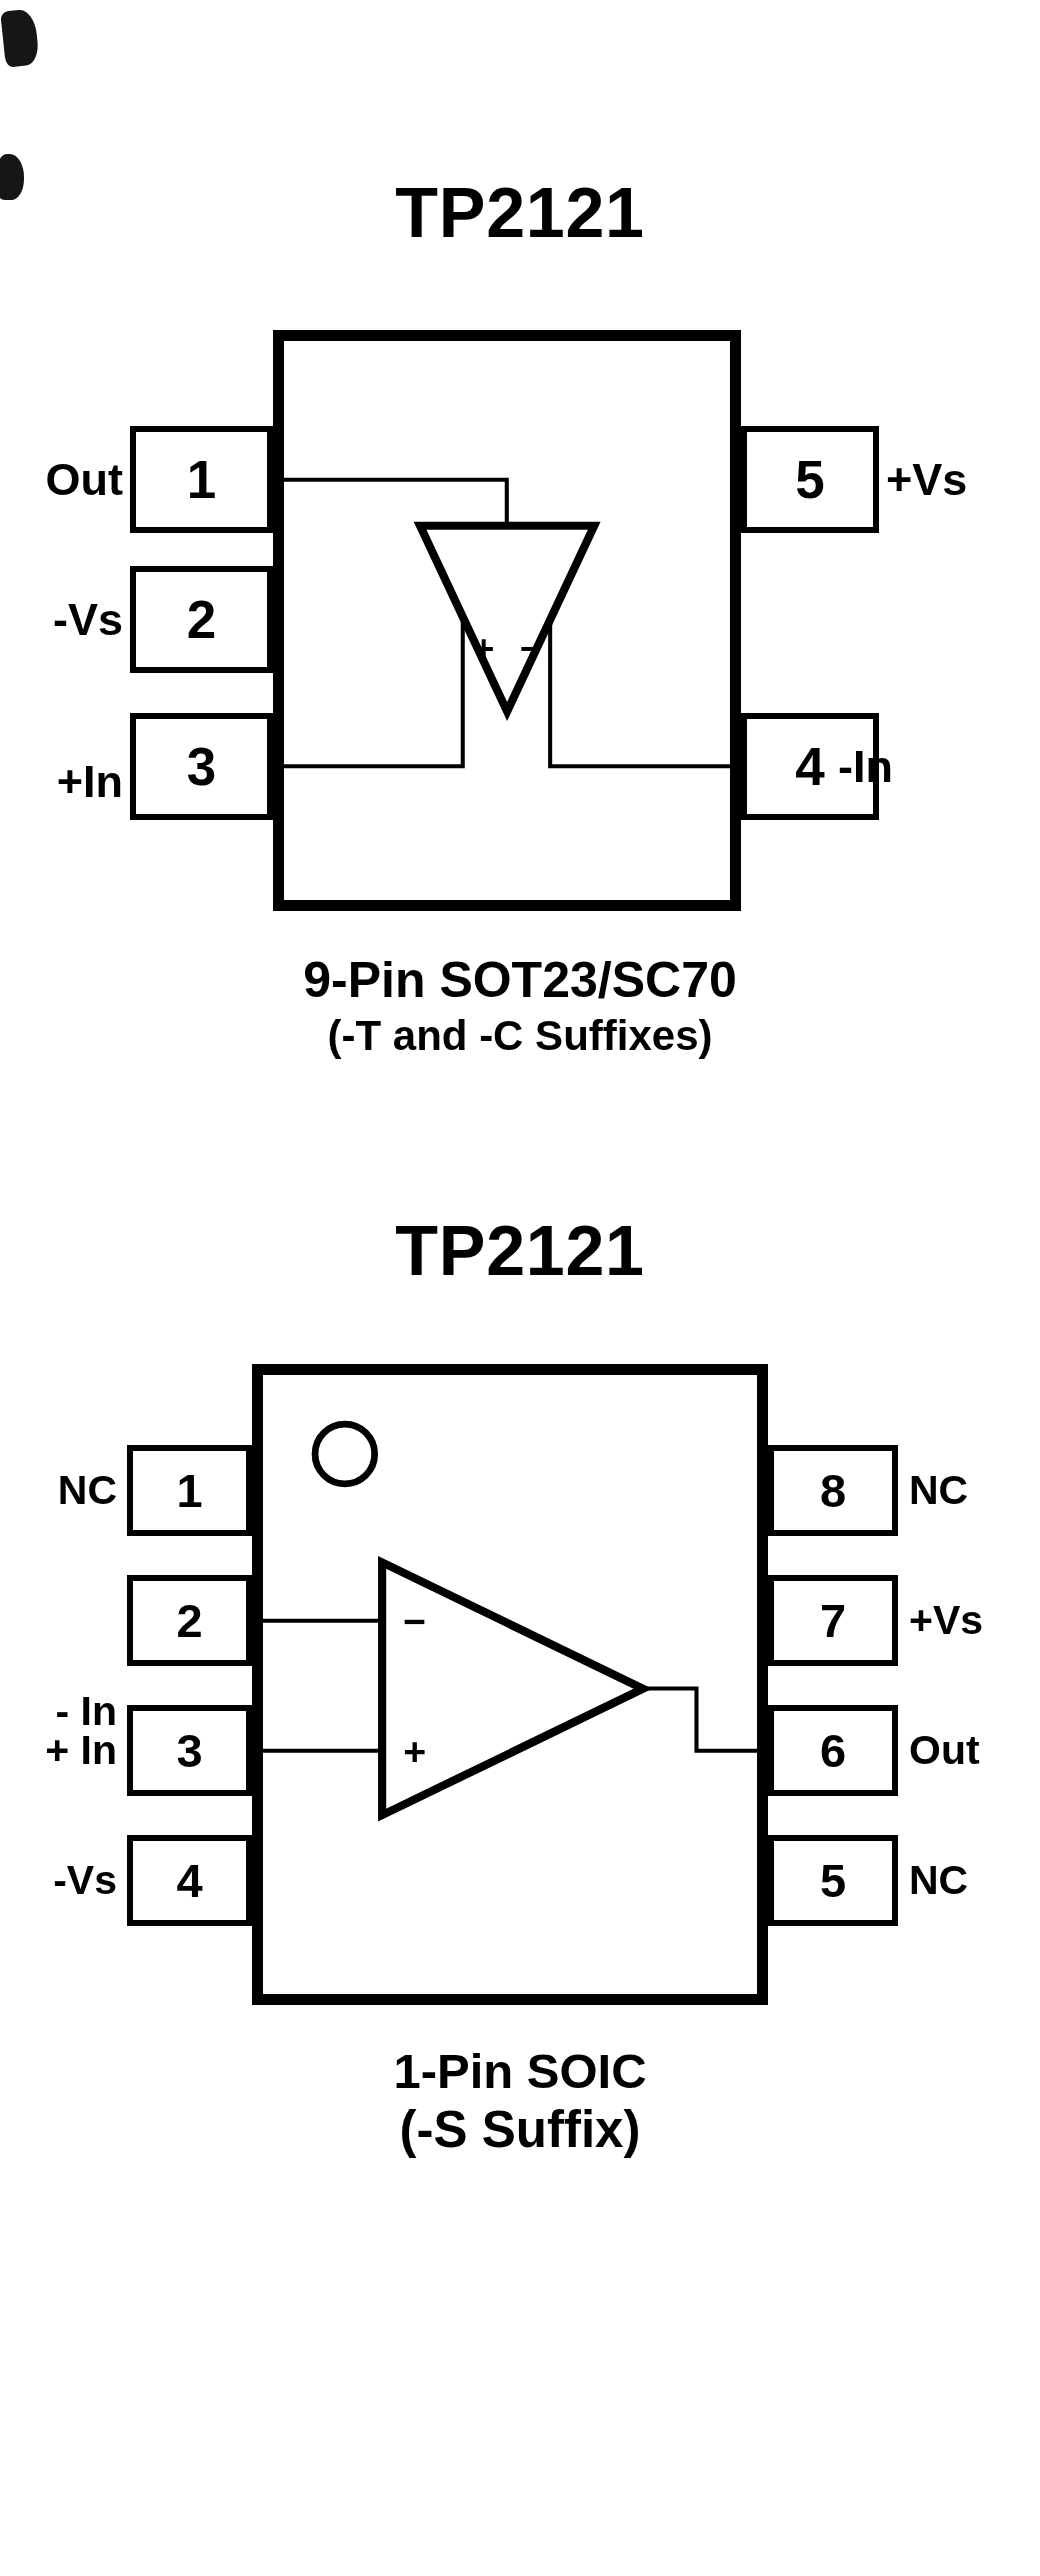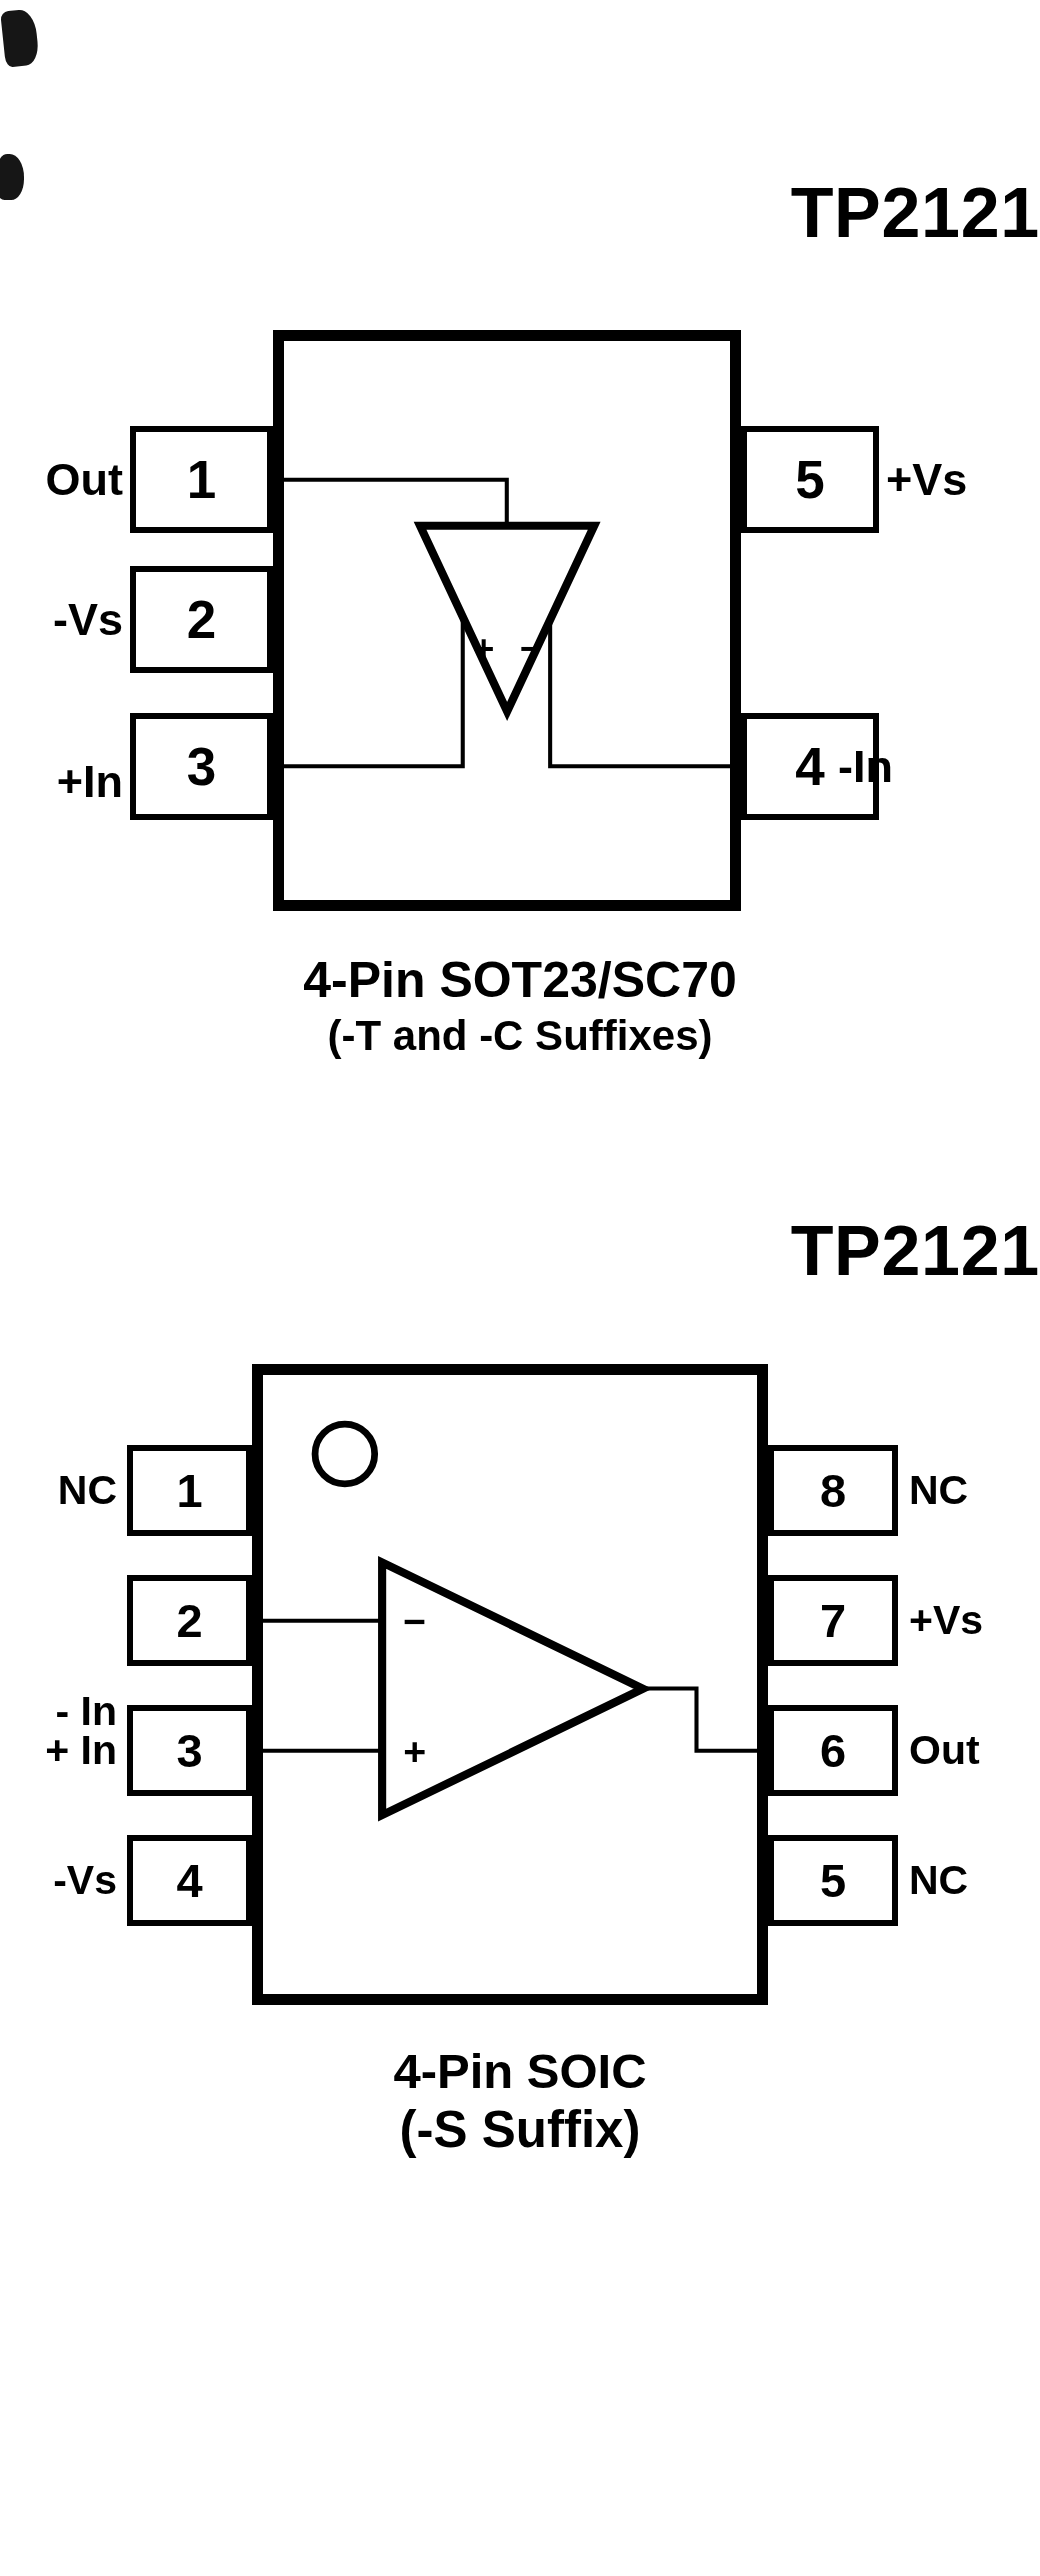--- a/index.html
+++ b/index.html
@@ -1,21 +1,21 @@
 <!DOCTYPE html>
 <html style="font-size:11px"><head>
 <meta charset="utf-8">
 <style>
   html,body{margin:0;padding:0;background:#ffffff;}
   .canvas{
     position:relative;width:1040px;height:2576px;background:#ffffff;
     overflow:hidden;font-family:"Liberation Sans",sans-serif;color:#000;
   }
   .chip-title{
-    position:absolute;left:0;width:100%;text-align:right;
+    position:absolute;left:0;width:100%;text-align:center;
     font-size:70px;font-weight:bold;letter-spacing:0.7px;line-height:1.1;
   }
   .ic-body{
     position:absolute;border:11px solid #000;background:#fff;box-sizing:border-box;
   }
   .pin{
     position:absolute;border:6.1px solid #000;background:#fff;box-sizing:border-box;
     display:flex;align-items:center;justify-content:center;font-weight:bold;
   }
   .pin.sot{font-size:53px;}
@@ -62,21 +62,21 @@
       <span>4</span>
     </div>
 
     <div class="lbl left-side" style="top:426px;line-height:107px">Out</div>
     <div class="lbl left-side" style="top:566px;line-height:107px">-Vs</div>
     <div class="lbl left-side" style="top:728px;line-height:107px">+In</div>
 
     <div class="lbl" style="left:886px;top:426px;line-height:107px">+Vs</div>
     <div class="lbl" style="left:838px;top:713px;line-height:107px">-In</div>
 
-    <div class="caption" style="top:954px;font-size:50px">4-Pin SOT23/SC70</div>
+    <div class="caption" style="top:954px;font-size:50px">9-Pin SOT23/SC70</div>
     <div class="caption" style="top:1014px;font-size:42px">(-T and -C Suffixes)</div>
   </section>
 
   <section>
 
     <div class="chip-title" style="top:1213px">TP2121</div>
 
     <div class="ic-body" style="left:252px;top:1364px;width:516px;height:641px"></div>
 
     <div class="pin soic" style="left:127px;top:1445px;width:125px;height:91px">
@@ -108,21 +108,21 @@
     <div class="lbl soic-lbl soic-left" style="top:1445px;line-height:91px">NC</div>
     <div class="lbl soic-lbl soic-left" style="top:1666px;line-height:91px">- In</div>
     <div class="lbl soic-lbl soic-left" style="top:1705px;line-height:91px">+ In</div>
     <div class="lbl soic-lbl soic-left" style="top:1835px;line-height:91px">-Vs</div>
 
     <div class="lbl soic-lbl" style="left:909px;top:1445px;line-height:91px">NC</div>
     <div class="lbl soic-lbl" style="left:909px;top:1575px;line-height:91px">+Vs</div>
     <div class="lbl soic-lbl" style="left:909px;top:1705px;line-height:91px">Out</div>
     <div class="lbl soic-lbl" style="left:909px;top:1835px;line-height:91px">NC</div>
 
-    <div class="caption" style="top:2046px;font-size:49px">4-Pin SOIC</div>
+    <div class="caption" style="top:2046px;font-size:49px">1-Pin SOIC</div>
     <div class="caption" style="top:2103px;font-size:51px">(-S Suffix)</div>
   </section>
 
   <svg class="svg-overlay" width="1040" height="2576" viewBox="0 0 1535 3802">
 
     <polyline points="398,708 748,708 748,780" fill="none" stroke="#000" stroke-width="6"></polyline>
     <polyline points="398,1131 683,1131 683,911" fill="none" stroke="#000" stroke-width="6"></polyline>
     <polyline points="1098,1131 812,1131 812,915" fill="none" stroke="#000" stroke-width="6"></polyline>
 
     <path d="M 620 776 L 877 776 L 748.5 1050 Z" fill="#ffffff" stroke="#000" stroke-width="12" stroke-linejoin="miter"></path>

